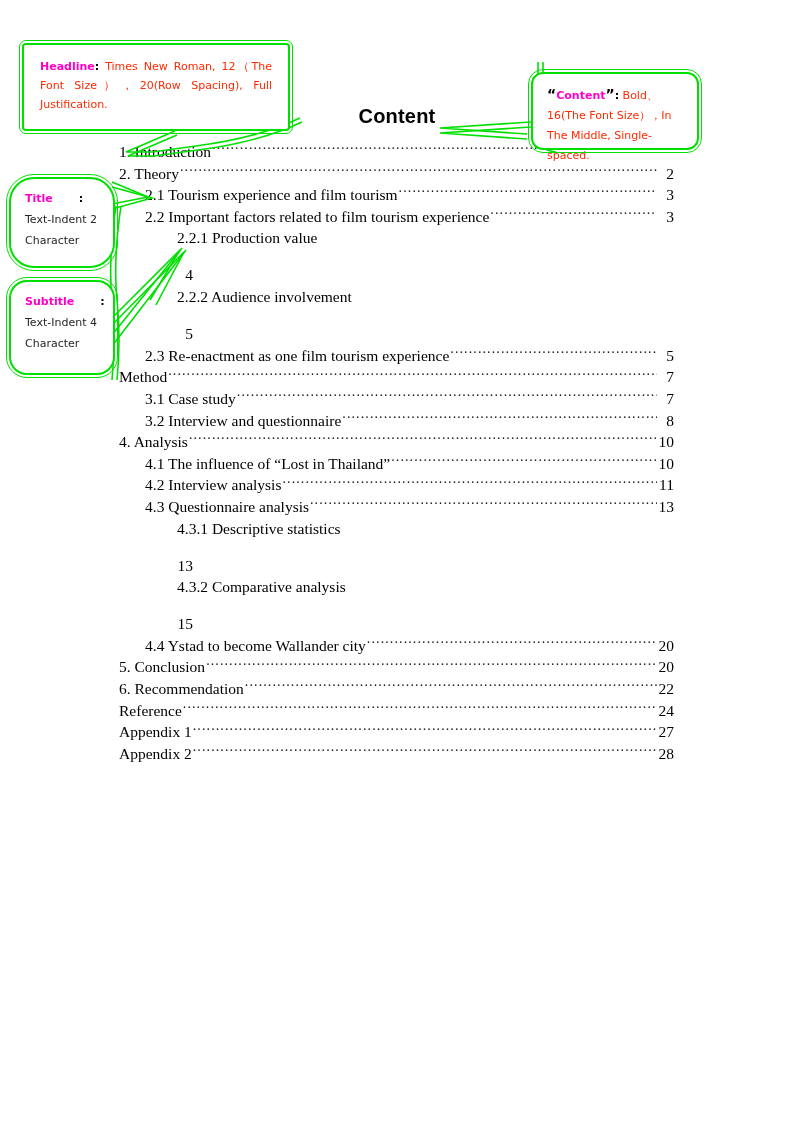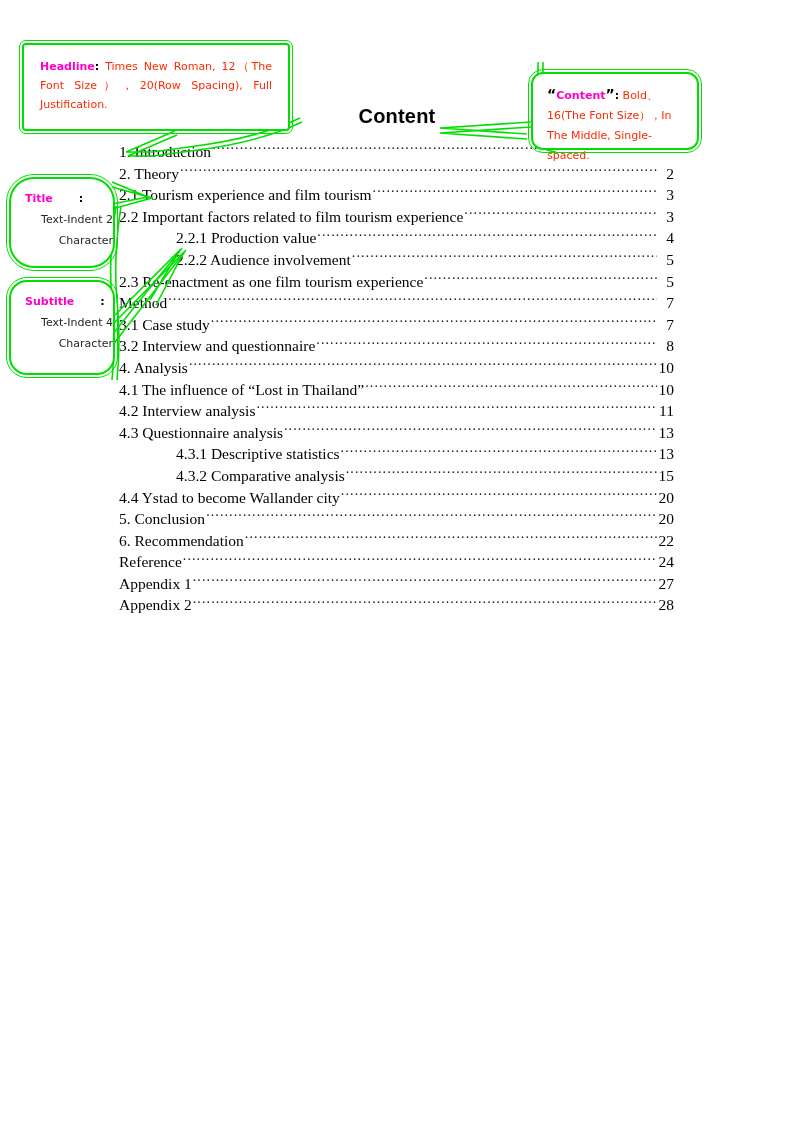--- a/index.html
+++ b/index.html
@@ -61,22 +61,22 @@
     letter-spacing: 1.1px;
     color: #1a1a1a;
     white-space: nowrap;
   }
   .toc-page {
     flex: 0 0 auto;
     text-align: right;
     min-width: 16px;
   }
   .lvl0 { margin-left: 0px; }
-  .lvl1 { }
-  .lvl2 { margin-left: 57px; }
+  .lvl1 { margin-left: 26px; }
+  .lvl2 { margin-left: 57px; flex-direction: column; }
 
   
   .callout {
     position: absolute;
     box-sizing: border-box;
     border: 2px solid #00e000;
     outline: 1px solid #00e000;
     outline-offset: 2px;
     background: #ffffff;
     border-radius: 22px;
@@ -143,21 +143,20 @@
     font-size: 11px;
     line-height: 21px;
     white-space: nowrap;
   }
   .sidebox .rowN {
     font-family: "DejaVu Sans", "Liberation Sans", sans-serif;
     font-size: 11px;
     line-height: 21px;
     color: #262626;
     white-space: nowrap;
-    text-align: right;
   }
   .sidebox .colon { color: #000000; font-weight: bold; padding-left: 26px; }
 
   
   #tails {
     position: absolute;
     left: 0; top: 0;
     width: 794px; height: 1123px;
     pointer-events: none;
     z-index: 4;

